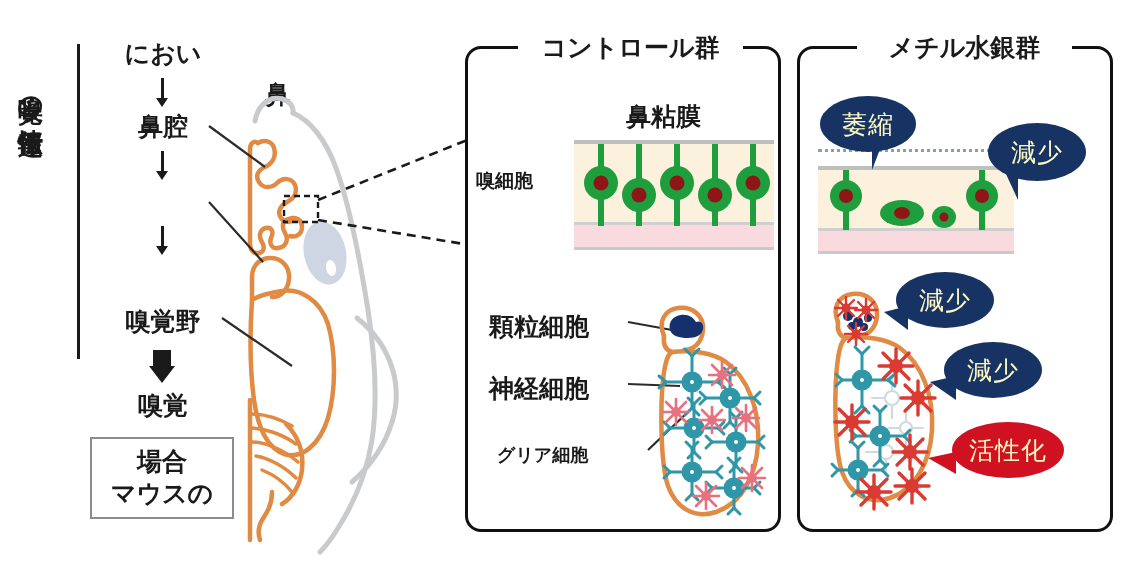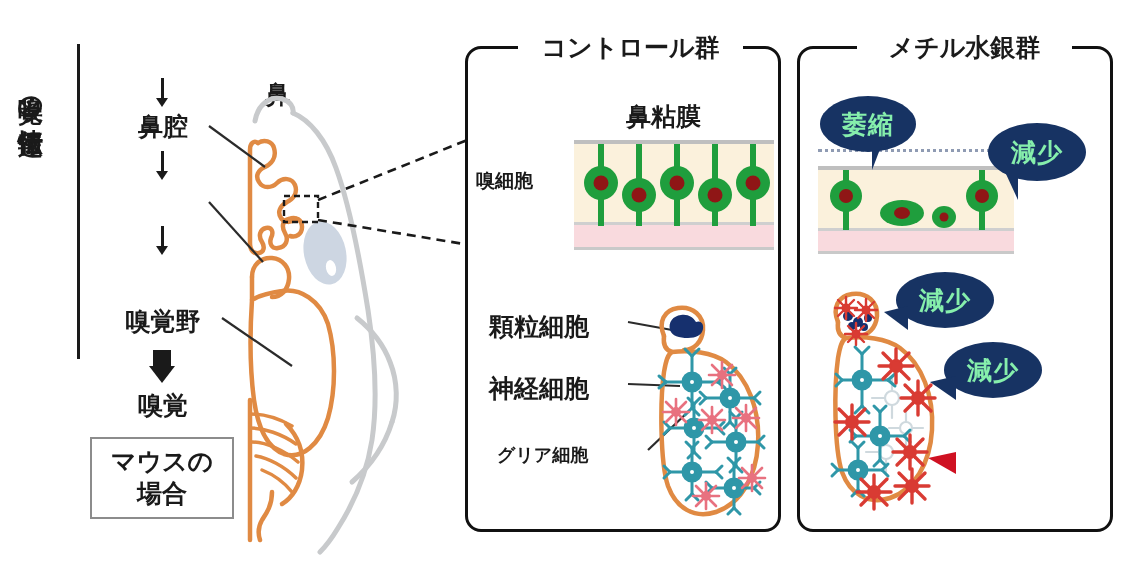--- a/index.html
+++ b/index.html
@@ -72,58 +72,59 @@
   .ocell .nuc{
     position:absolute;border-radius:50%;background:#8f1616;
     left:50%;top:50%;transform:translate(-50%,-50%);
   }
   .dot-line{position:absolute;height:0;border-top:3px dotted #8f9bb3;}
 
   
   .bubble{
     position:absolute;border-radius:50%/50%;
     display:flex;align-items:center;justify-content:center;
-    color:#86efac;font-weight:700;white-space:nowrap;
+    color:#fef9c3;font-weight:400;white-space:nowrap;
     letter-spacing:1px;
   }
   .bubble.navy{background:#173363;}
   .bubble.red{background:#cf1122;}
   .btail{position:absolute;width:0;height:0;}
   svg{position:absolute;left:0;top:0;overflow:visible;}
 </style>
 </head>
 <body>
 
 <div id="stage">
 
   <div class="vtext" style="left:14px;top:78px;font-size:25px;">嗅覚の情報伝達</div>
 
   <div class="vrule" style="left:77px;top:44px;width:3px;height:315px;"></div>
 
+  <div class="flow-label" style="left:98px;top:40px;width:130px;font-size:25px;">におい</div>
   <div class="arrow-shaft" style="left:161px;top:78px;width:3px;height:22px;"></div>
   <div class="arrow-head" style="left:156px;top:98px;"></div>
 
   <div class="flow-label" style="left:98px;top:113px;width:130px;font-size:25px;">鼻腔</div>
   <div class="arrow-shaft" style="left:161px;top:151px;width:3px;height:22px;"></div>
   <div class="arrow-head" style="left:156px;top:171px;"></div>
 
   <div class="arrow-shaft" style="left:161px;top:226px;width:3px;height:22px;"></div>
   <div class="arrow-head" style="left:156px;top:246px;"></div>
 
   <div class="flow-label" style="left:88px;top:310px;width:150px;font-size:25px;font-family:Liberation Mono, monospace;">嗅覚野</div>
 
   <div class="arrow-shaft-fat" style="left:153px;top:350px;width:18px;height:18px;"></div>
   <div class="arrow-head-fat" style="left:149px;top:366px;"></div>
 
   <div class="flow-label" style="left:98px;top:392px;width:130px;font-size:25px;">嗅覚</div>
 
   <div class="mousebox" style="left:90px;top:437px;width:140px;height:78px;font-size:25px;">
     <div style="display:block;">
+      <div>場合</div>
       <div>マウスの</div>
-      <div>場合</div>
     </div>
   </div>
 
   <div class="panel-label" style="left:265px;top:78px;font-size:25px;">鼻</div>
 
   <svg width="1136" height="566">
 
     <path d="M255 121 C 258 104, 270 96, 282 99 C 290 101, 294 107, 293 113" fill="none" stroke="#c8cacc" stroke-width="5" stroke-linecap="round"></path>
     <path d="M293 113 C 310 120, 326 140, 336 168 C 350 206, 360 260, 368 310
              C 375 356, 378 400, 372 440 C 366 478, 352 506, 338 528 C 332 538, 326 546, 320 552" fill="none" stroke="#c8cacc" stroke-width="5" stroke-linecap="round"></path>
@@ -463,20 +464,23 @@
   <div class="bubble navy" style="left:896px;top:272px;width:98px;height:56px;font-size:25px;">
     <span>減少</span>
   </div>
   <div class="btail" style="left:884px;top:306px;border-right:24px solid #173363;border-bottom:18px solid transparent;border-top:6px solid transparent;"></div>
 
   <div class="bubble navy" style="left:944px;top:342px;width:98px;height:56px;font-size:25px;">
     <span>減少</span>
   </div>
   <div class="btail" style="left:930px;top:376px;border-right:26px solid #173363;border-bottom:18px solid transparent;border-top:6px solid transparent;"></div>
 
+  <div class="bubble red" style="left:952px;top:422px;width:112px;height:56px;font-size:25px;">
+    <span>活性化</span>
+  </div>
   <div class="btail" style="left:928px;top:452px;border-right:28px solid #cf1122;border-bottom:16px solid transparent;border-top:6px solid transparent;"></div>
 
   <svg width="1136" height="566">
 
     <path d="M838 322 C 832 308, 838 296, 852 294 C 867 292, 878 302, 877 316
              C 876 328, 868 336, 858 336" fill="none" stroke="#e08a43" stroke-width="4.5" stroke-linecap="round"></path>
     <path d="M838 322 C 837 330, 839 336, 846 338" fill="none" stroke="#e08a43" stroke-width="4.5" stroke-linecap="round"></path>
     <path d="M846 338 C 864 336, 886 338, 900 348 C 922 364, 934 396, 932 430
              C 930 464, 914 490, 890 498 C 868 505, 850 494, 842 472
              C 834 448, 834 386, 838 358 C 840 346, 842 340, 846 338 Z" fill="none" stroke="#e08a43" stroke-width="4.5" stroke-linejoin="round"></path>

